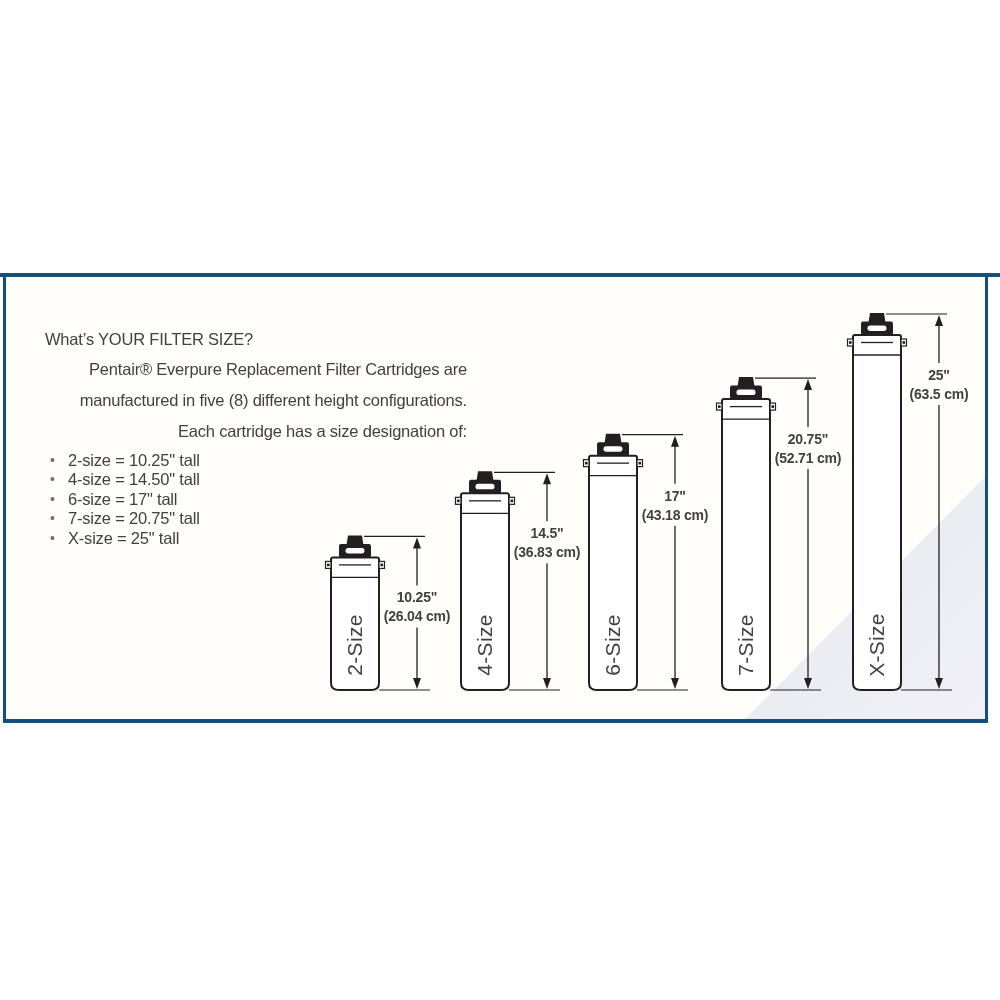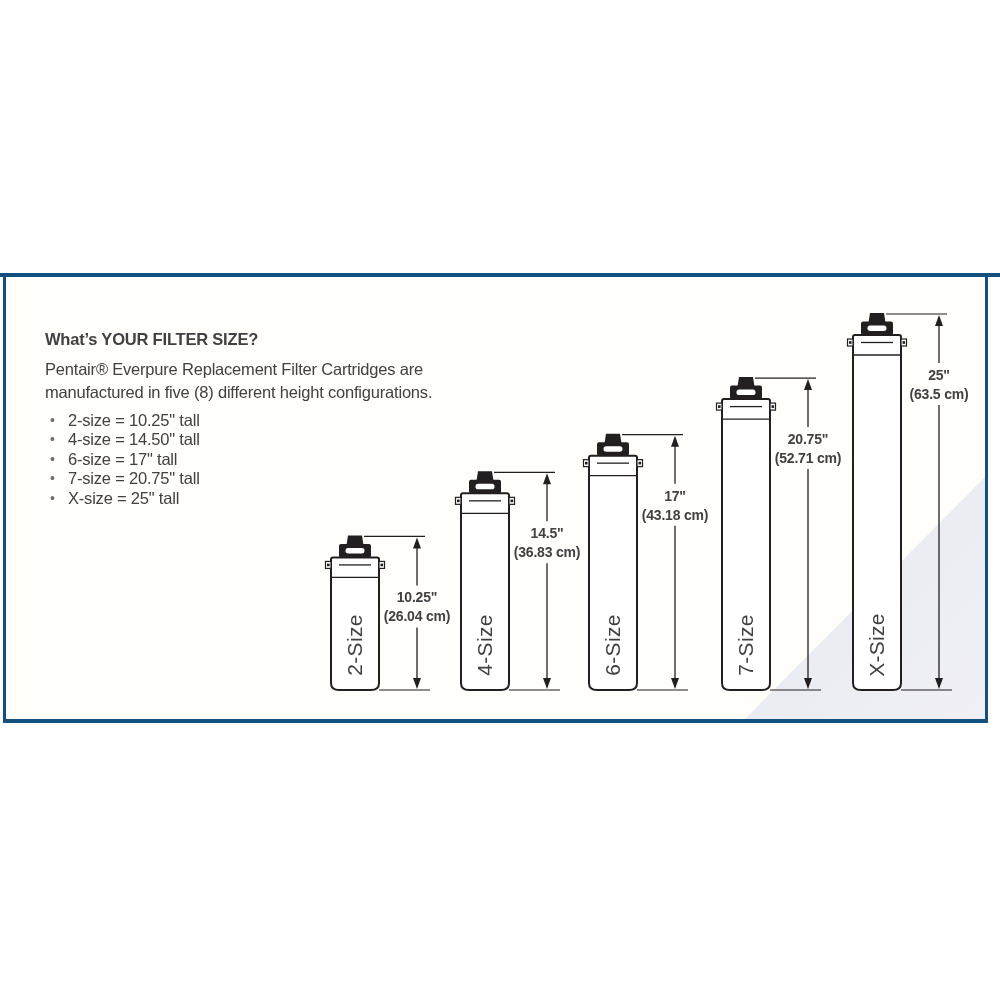--- a/index.html
+++ b/index.html
@@ -21,22 +21,22 @@
     border-right:3px solid var(--accent);
     border-bottom:4px solid var(--accent);
   }
   .accent-triangle{
     position:absolute;right:0;bottom:0;width:240px;height:242px;
     background:linear-gradient(135deg,#e7e8f0 0%,#f0f0f6 100%);
     clip-path:polygon(100% 0,100% 100%,0 100%);
   }
   .diagram{position:absolute;left:0;top:0;width:1000px;height:1000px;}
   .textblock{position:absolute;left:45px;top:330px;width:430px;}
-  .title{font-size:16.5px;font-weight:bold;letter-spacing:-0.2px;margin:0 0 9px 0;color:var(--text);}
-  .desc-line{font-size:16.5px;line-height:23px;letter-spacing:-0.2px;margin:0;}
+  .title{font-size:16.5px;font-weight:normal;letter-spacing:-0.2px;margin:0 0 9px 0;color:var(--text);}
+  .desc-line{font-size:16.5px;line-height:23px;letter-spacing:-0.2px;margin:8px;text-align:right;}
   .size-list{list-style:none;margin:7px 0 0 0;padding:0;font-size:16.5px;line-height:19.4px;letter-spacing:-0.2px;}
   .size-list li{position:relative;padding-left:23px;}
   .size-list li::before{content:"\2022";position:absolute;left:5px;top:0;font-size:14px;color:#6d6e71;}
   svg text{fill:var(--text);font-family:"Liberation Sans",sans-serif;}
   svg .size-label{font-size:21px;letter-spacing:0.3px;}
   svg .dim-text{font-size:14px;font-weight:600;letter-spacing:-0.2px;}
 </style>
 </head>
 <body>
 
@@ -153,20 +153,21 @@
         <polygon points="939,689 935,678 943,678" fill="#231f20"></polygon>
         <text x="939" y="380" text-anchor="middle" class="dim-text">25"</text>
         <text x="939" y="399" text-anchor="middle" class="dim-text">(63.5 cm)</text>
       </g>
     </svg>
 
   <div class="textblock">
     <h1 class="title">What’s YOUR FILTER SIZE?</h1>
     <p class="desc-line">Pentair® Everpure Replacement Filter Cartridges are</p>
     <p class="desc-line">manufactured in five (8) different height configurations.</p>
+    <p class="desc-line">Each cartridge has a size designation of:</p>
     <ul class="size-list">
       <li>2-size = 10.25" tall</li>
       <li>4-size = 14.50" tall</li>
       <li>6-size = 17" tall</li>
       <li>7-size = 20.75" tall</li>
       <li>X-size = 25" tall</li>
     </ul>
   </div>
 
 </div>

